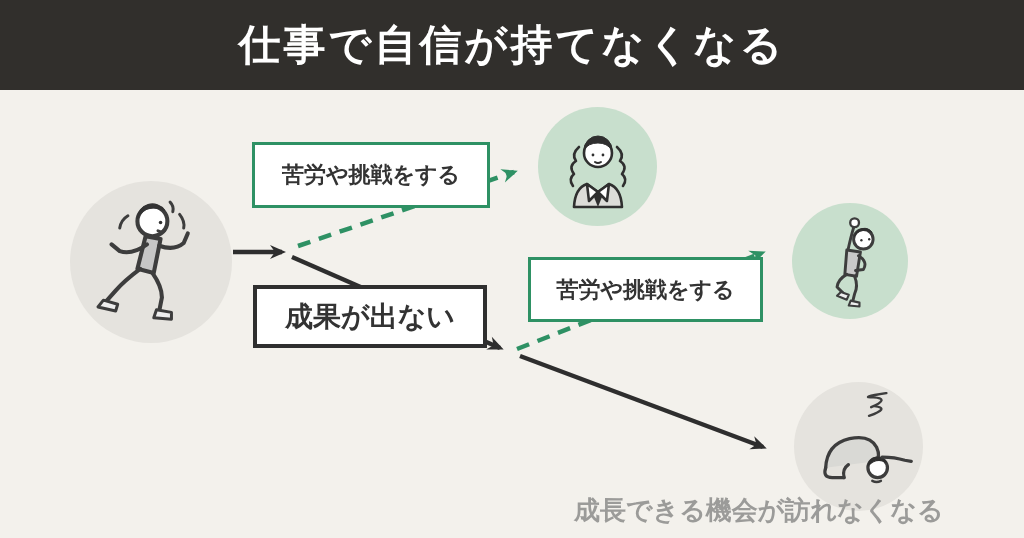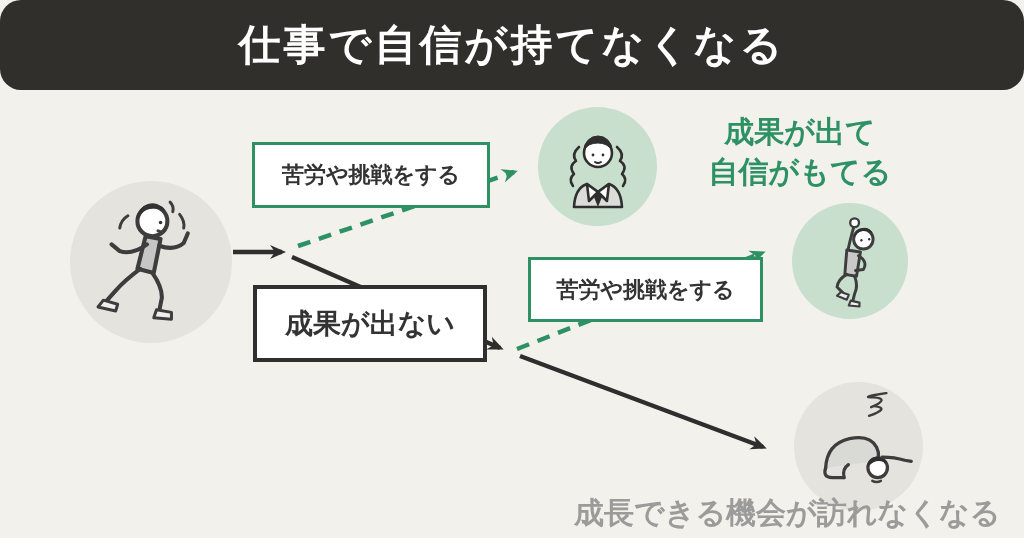--- a/index.html
+++ b/index.html
@@ -8,42 +8,42 @@
     --green:#2e9164;
     --green-light:#c8dfcd;
     --gray-circle:#e5e3de;
     --dark:#333333;
     --muted:#9b9b99;
   }
   *{margin:0;padding:0;box-sizing:border-box;}
   body{font-family:"DejaVu Sans","Liberation Sans",sans-serif;}
   .stage{position:relative;width:1024px;height:538px;background:var(--page-bg);overflow:hidden;}
   .header{position:absolute;left:0;top:0;width:1024px;height:90px;background:var(--header-bg);
-          display:flex;align-items:center;justify-content:center;z-index:3;border-radius:21px;}
+          display:flex;align-items:center;justify-content:center;z-index:3;}
   .header .title{color:#ffffff;font-size:42px;font-weight:bold;letter-spacing:3px;}
   .arrows{position:absolute;left:0;top:0;width:1024px;height:538px;z-index:1;}
   .circle{position:absolute;border-radius:50%;z-index:1;display:flex;align-items:center;justify-content:center;}
   .circle.gray{background:var(--gray-circle);}
   .circle.green{background:var(--green-light);}
   .c1{left:70px;top:181px;width:162px;height:162px;}
   .c2{left:538px;top:107px;width:119px;height:119px;}
   .c3{left:792px;top:203px;width:116px;height:116px;}
   .c4{left:794px;top:382px;width:129px;height:129px;}
   .box{position:absolute;background:#ffffff;display:flex;align-items:center;justify-content:center;
        font-weight:bold;color:var(--dark);z-index:2;white-space:nowrap;}
   .box.greenb{border:3px solid var(--green);font-size:22px;}
   .box.darkb{border:4px solid #2f2f2f;font-size:28px;}
   .gb1{left:252px;top:142px;width:238px;height:66px;}
-  .db1{left:253px;top:285px;width:234px;height:77px;}
+  .db1{left:253px;top:285px;width:234px;height:63px;}
   .gb2{left:528px;top:257px;width:235px;height:65px;}
   .db2{left:528px;top:372px;width:235px;height:65px;}
   .success-label{position:absolute;left:688px;top:112px;width:224px;z-index:2;text-align:center;
                  color:var(--green);font-size:30px;font-weight:bold;line-height:1.33;white-space:nowrap;}
   .failure-label{position:absolute;left:574px;top:493px;z-index:2;color:var(--muted);
-                 font-size:30px;font-weight:bold;white-space:nowrap;}
+                 font-size:26px;font-weight:bold;white-space:nowrap;}
   .fig{width:84%;height:84%;}
 </style>
 </head>
 <body>
 
 <div class="stage">
 
   <div class="header">
     <div class="title">仕事で自信が持てなくなる</div>
   </div>
@@ -140,19 +140,15 @@
         <path d="M72 60 Q84 60 93 63 L99 64"></path>
         <path d="M63 82 q4 2 8 0" stroke-width="2.2"></path>
       </g>
     </svg>
   </div>
 
   <div class="box greenb gb1">苦労や挑戦をする</div>
   <div class="box darkb db1">成果が出ない</div>
   <div class="box greenb gb2">苦労や挑戦をする</div>
 
-  <div class="success-label">
-    <div>成果が出て</div>
-    <div>自信がもてる</div>
-  </div>
   <div class="failure-label">成長できる機会が訪れなくなる</div>
 
 </div>
 
 </body></html>

